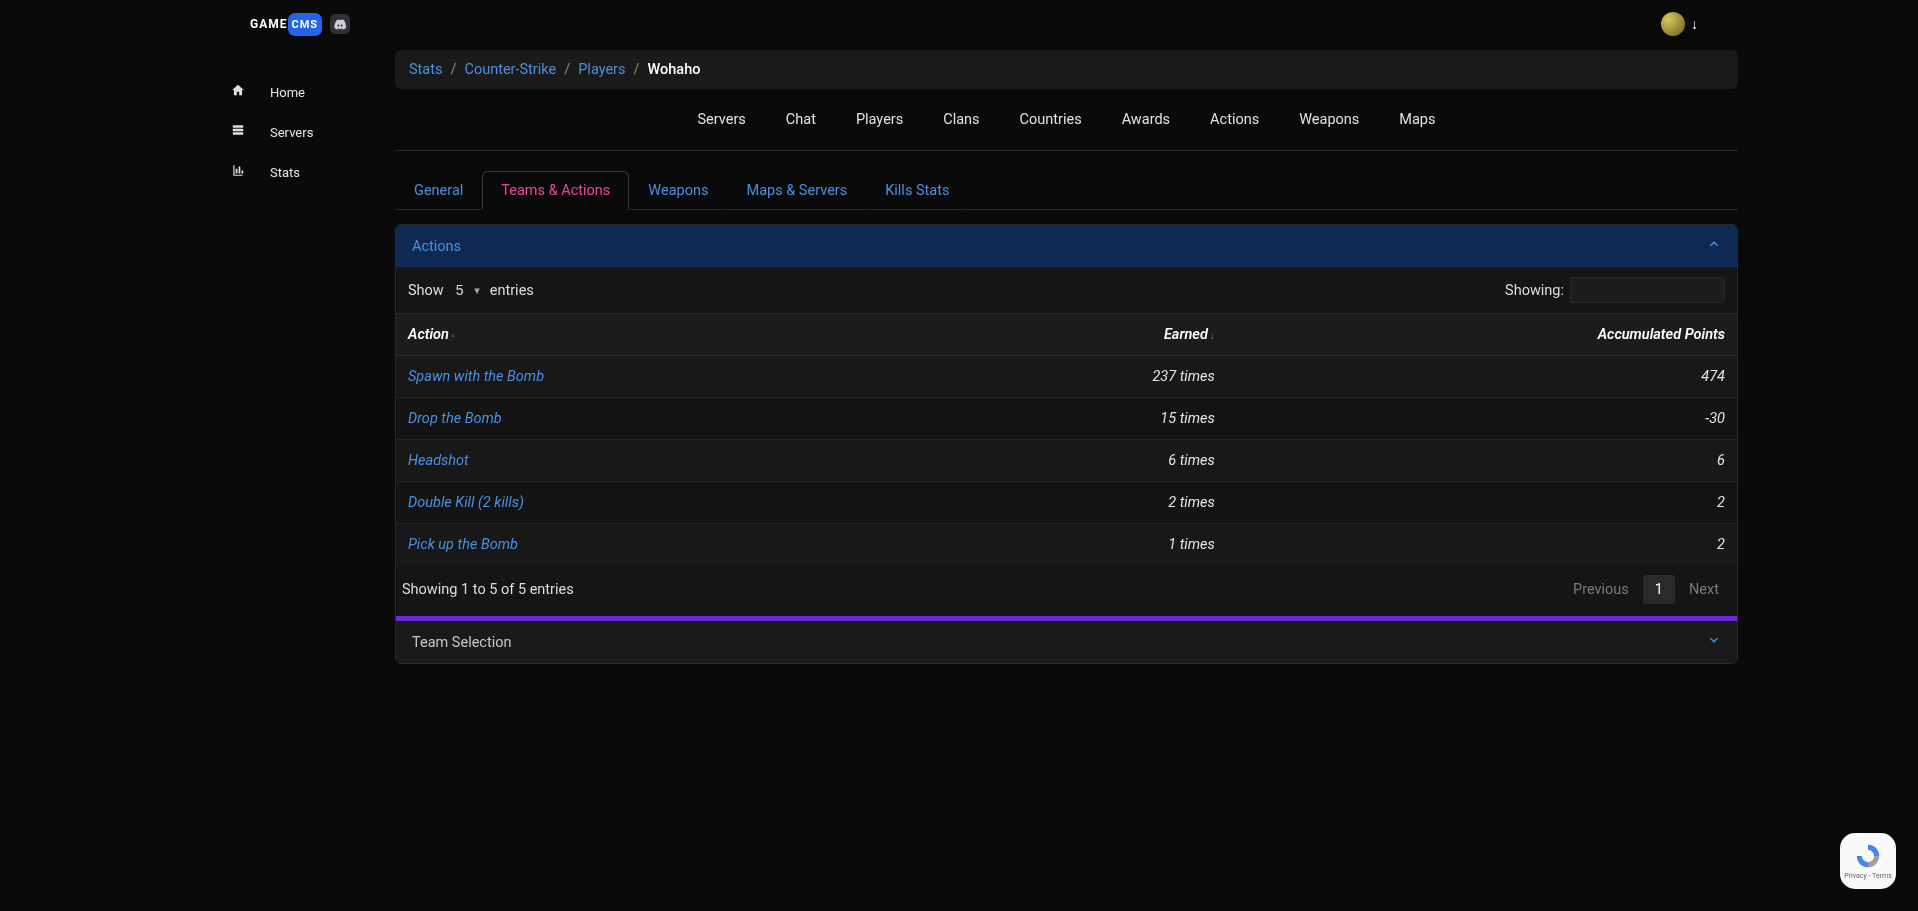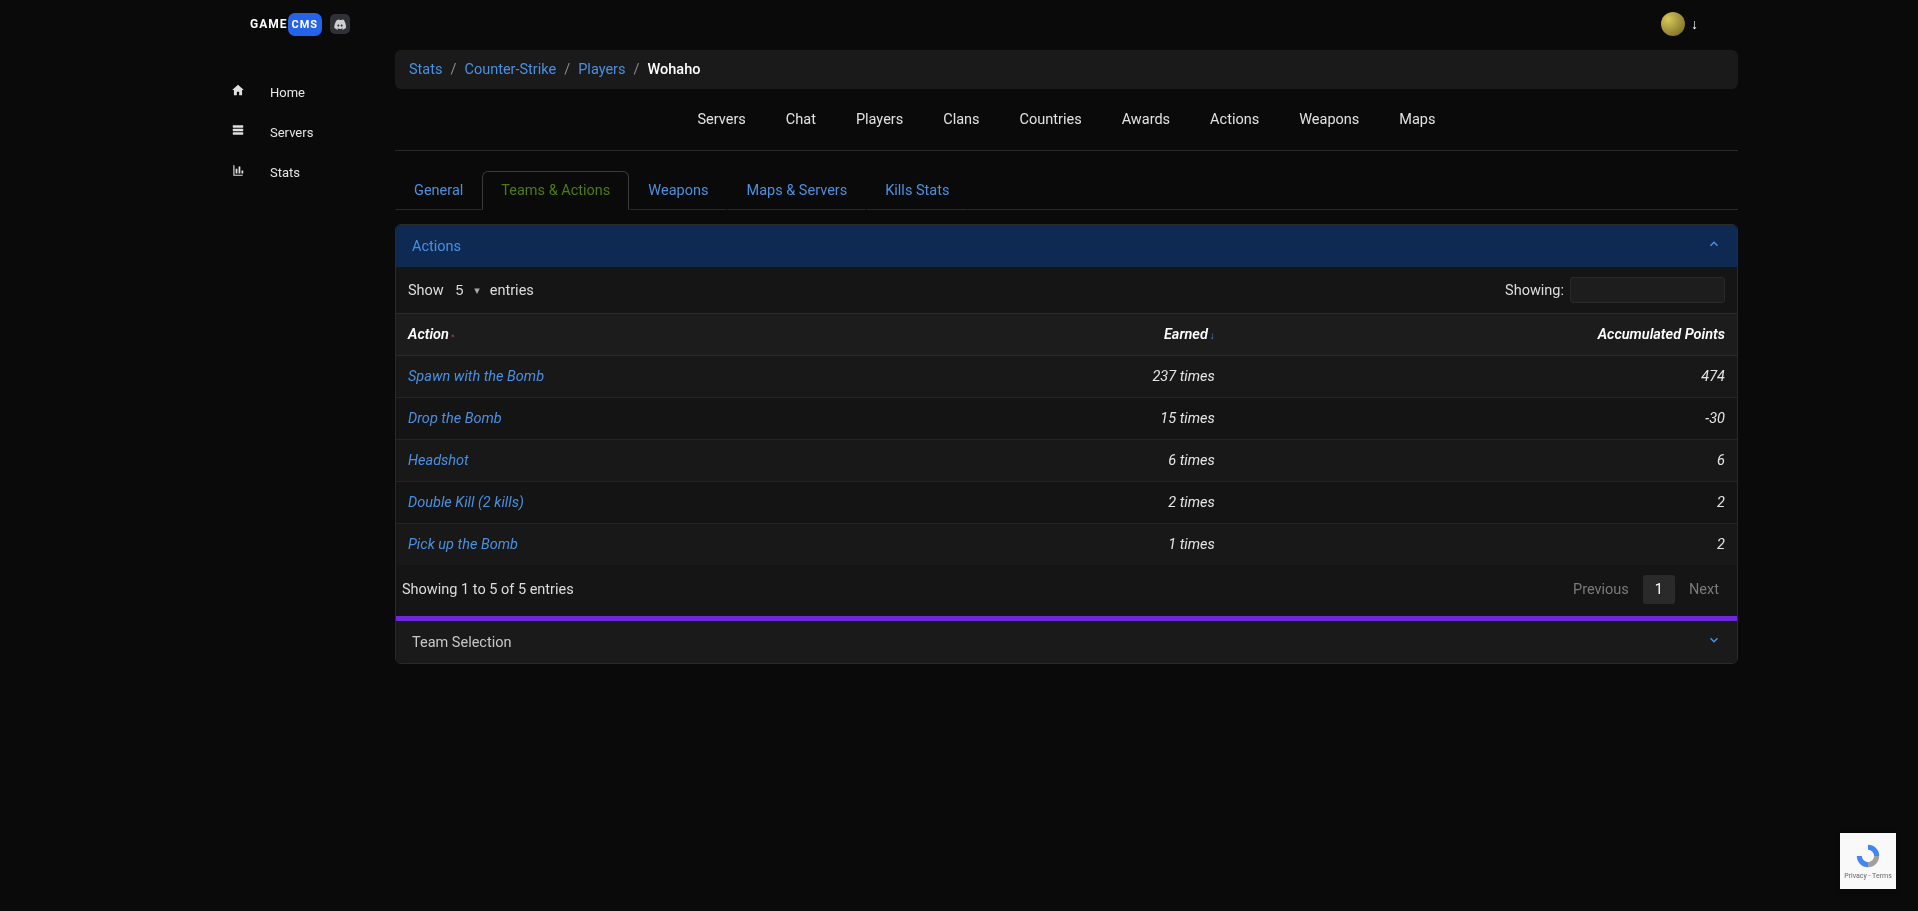--- a/index.html
+++ b/index.html
@@ -123,21 +123,21 @@
     }
     .subtab {
       padding: 10px 18px;
       color: #4a90e2;
       cursor: pointer;
       border: 1px solid transparent;
       border-bottom: 1px solid #2a2a2a;
       font-size: 14.5px;
     }
     .subtab.active {
-      color: #4d7c0f;
+      color: #ec4899;
       border: 1px solid #3a3a3a;
       border-bottom-color: #0a0a0a;
       border-top-left-radius: 6px;
       border-top-right-radius: 6px;
       background: #0a0a0a;
     }
     .subtabs-border {
       flex: 1;
       border-bottom: 1px solid #2a2a2a;
     }
@@ -260,21 +260,21 @@
       border-bottom-left-radius: 6px;
       border-bottom-right-radius: 6px;
     }
 
     .recaptcha {
       position: fixed;
       right: 22px;
       bottom: 22px;
       width: 56px; height: 56px;
       background: #f9f9f9;
-      border-radius: 0;
+      border-radius: 15px;
       box-shadow: 0 0 4px rgba(0,0,0,.4);
       display: flex;
       flex-direction: column;
       align-items: center;
       justify-content: center;
       font-size: 7px;
       color: #666;
       gap: 2px;
     }
     .recaptcha .rc-icon {

